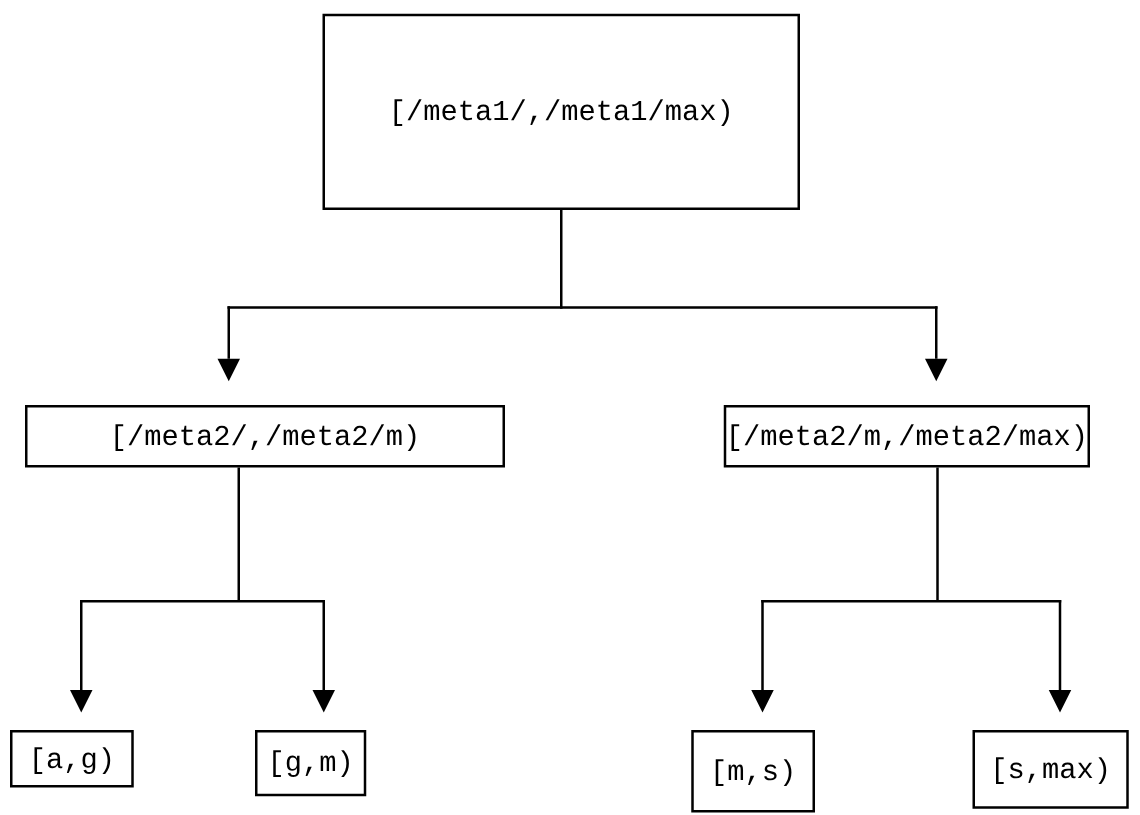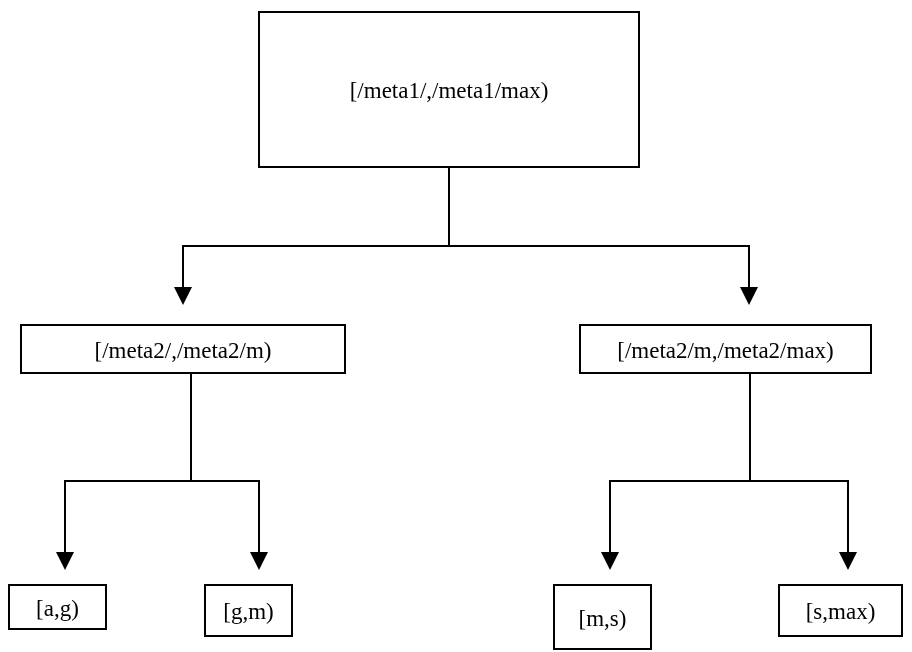--- a/index.html
+++ b/index.html
@@ -21,21 +21,21 @@
   }
   .node {
     position: absolute;
     box-sizing: border-box;
     border: 2px solid #000000;
     background: #ffffff;
     display: flex;
     align-items: center;
     justify-content: center;
     color: #000000;
-    font-family: Liberation Serif, serif;
+    font-family: Liberation Mono, monospace;
     font-size: 23px;
     line-height: 1;
     letter-spacing: 0px;
     white-space: nowrap;
   }
   .node-label {
     display: block;
     transform: translateY(1px);
   }
   .edge-v {
@@ -71,21 +71,21 @@
   <div class="edge-h" style="left:182px; top:245px; width:568px;"></div>
 
   <div class="edge-v" style="left:182px; top:245px; height:42px;"></div>
 
   <div class="arrowhead" style="left:174px; top:287px;"></div>
 
   <div class="edge-v" style="left:748px; top:245px; height:42px;"></div>
 
   <div class="arrowhead" style="left:740px; top:287px;"></div>
 
-  <div class="node" style="left:20px; top:324px; width:326px; height:50px;">
+  <div class="node" style="left:20px; top:324px; width:384px; height:50px;">
     <span class="node-label">[/meta2/,/meta2/m)</span>
   </div>
 
   <div class="node" style="left:579px; top:324px; width:293px; height:50px;">
     <span class="node-label">[/meta2/m,/meta2/max)</span>
   </div>
 
   <div class="edge-v" style="left:190px; top:374px; height:107px;"></div>
 
   <div class="edge-h" style="left:64px; top:480px; width:196px;"></div>
@@ -115,17 +115,17 @@
   </div>
 
   <div class="node" style="left:204px; top:584px; width:89px; height:53px;">
     <span class="node-label">[g,m)</span>
   </div>
 
   <div class="node" style="left:553px; top:584px; width:99px; height:66px;">
     <span class="node-label">[m,s)</span>
   </div>
 
-  <div class="node" style="left:778px; top:584px; width:125px; height:53px;">
+  <div class="node" style="left:778px; top:584px; width:125px; height:63px;">
     <span class="node-label">[s,max)</span>
   </div>
 
 </div>
 
 </body></html>

